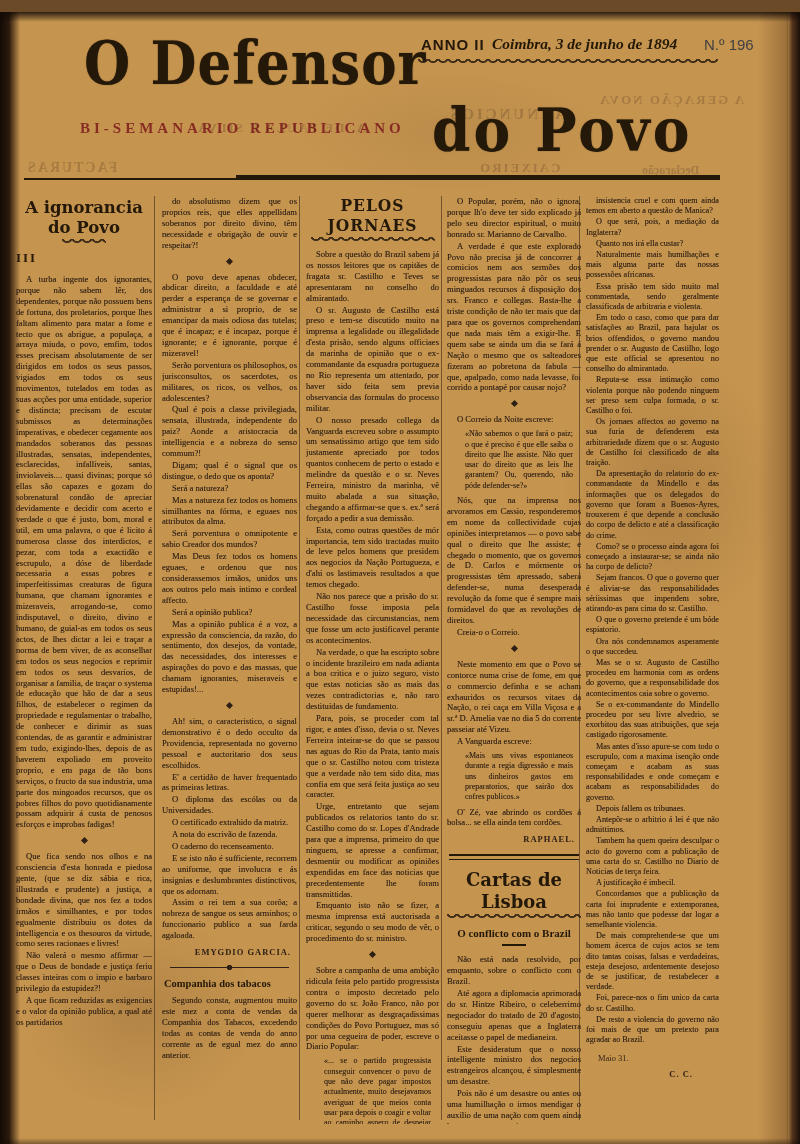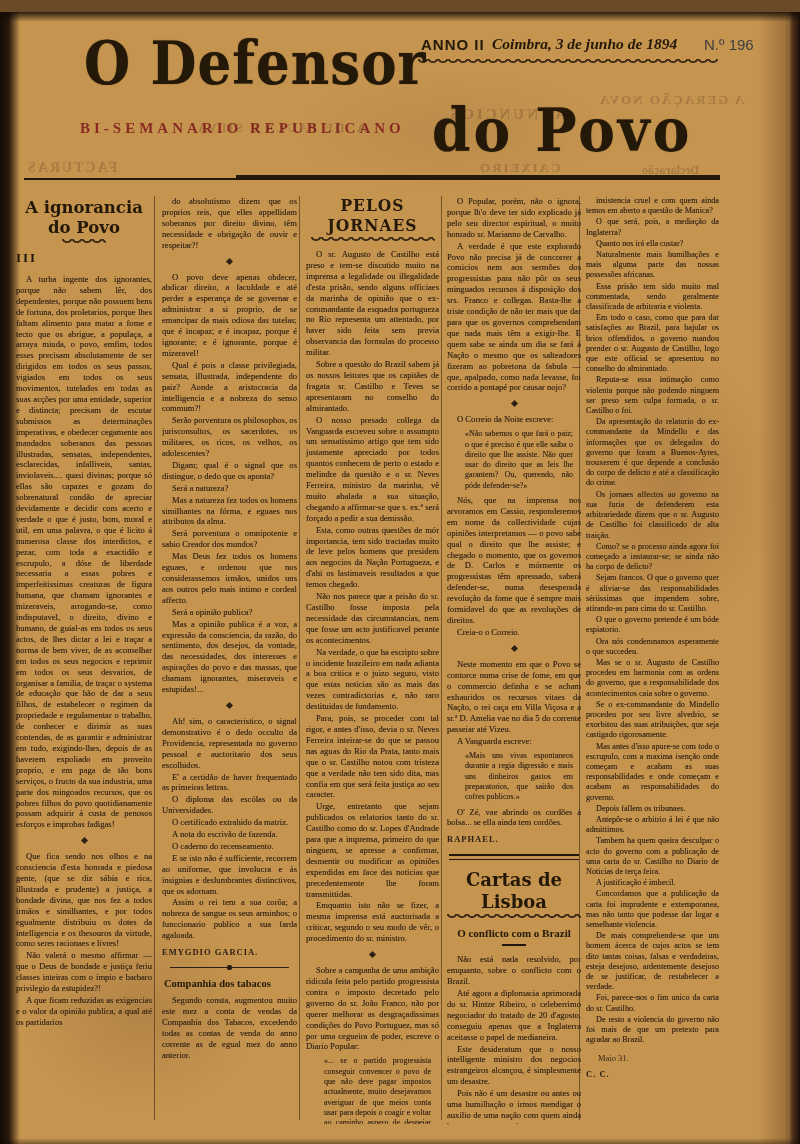--- a/index.html
+++ b/index.html
@@ -57,21 +57,21 @@
   .bq{font-size:8px;line-height:10.3px;text-align:justify;margin:4px 8px 4px 18px;color:#342416;
       text-shadow:0 0 .5px rgba(52,36,22,.5);}
   .star{width:5px;height:5px;background:#2e2014;transform:rotate(45deg);margin:8px auto;}
   .art-title{font-family:"DejaVu Serif",serif;font-weight:bold;font-size:16.5px;text-align:center;
              color:#241808;margin:2px 0 3px;transform:scaleY(1.05);}
   .squiggle{width:44px;margin:2px auto 6px;}
   .roman{font-weight:bold;font-size:13px;text-align:left;color:#241808;margin:6px 0 8px;letter-spacing:2px;}
   .sec-title{font-family:"DejaVu Serif",serif;font-weight:bold;font-size:15.5px;text-align:center;
              color:#241808;letter-spacing:1px;margin:0 0 3px;transform:scaleY(1.05);}
   .sec-wave{width:124px;margin:0 auto 7px;}
-  .signature{font-size:8.5px;letter-spacing:1px;text-align:left;color:#2e2014;font-weight:bold;margin:6px 6px 4px 0;}
+  .signature{font-size:8.5px;letter-spacing:1px;text-align:right;color:#2e2014;font-weight:bold;margin:6px 6px 4px 0;}
   .drule{height:9px;margin:6px 8px;background:
          linear-gradient(#2e2014,#2e2014) center/100% 1px no-repeat,
          radial-gradient(circle,#2e2014 2.4px,rgba(0,0,0,0) 3px) center/9px 9px no-repeat;}
   .minor-title{font-weight:bold;font-size:10.5px;color:#241808;margin:4px 0 6px 2px;}
   .double-rule{margin:10px 2px 9px;height:3px;border-top:2.5px solid #241808;border-bottom:1.2px solid #241808;}
   .cartas-title{font-family:"DejaVu Serif",serif;font-weight:bold;font-size:18px;text-align:center;
                 color:#241808;margin:0 0 3px;transform:scaleY(1.05);}
   .sub-title{font-weight:bold;font-size:11px;text-align:center;color:#241808;margin:8px 0 0;}
   .dash{width:24px;height:2px;background:#241808;margin:5px auto 8px;}
   .date-note{font-size:8.5px;color:#342416;margin:8px 0 2px 12px;}
@@ -116,22 +116,22 @@
     <div class="star"></div>
     <p class="bp">Que fica sendo nos olhos e na consciencia d'esta honrada e piedosa gente, (que se diz sábia e rica, illustrada e prudente) a justiça, a bondade divina, que nos fez a todos irmãos e similhantes, e por todos egualmente distribuiu os dotes da intelligencia e os thesouros da virtude, como seres racionaes e livres!</p>
     <p class="bp">Não valerá o mesmo affirmar — que o Deus de bondade e justiça feriu classes inteiras com o impio e barbaro privilegio da estupidez?!</p>
     <p class="bp">A que ficam reduzidas as exigencias e o valor da opinião publica, a qual até os partidarios</p>
   </div>
 
   <div class="col" id="col2">
     <p class="bp">do absolutismo dizem que os proprios reis, que elles appellidam soberanos por direito divino, têm necessidade e obrigação de ouvir e respeitar?!</p>
     <div class="star"></div>
     <p class="bp">O povo deve apenas obdecer, abdicar direito, a faculdade e até perder a esperança de se governar e administrar a si proprio, de se emancipar da mais odiosa das tutelas; que é incapaz; e é incapaz, porque é ignorante; e é ignorante, porque é mizeravel!</p>
+    <p class="bp">Serão porventura os philosophos, os jurisconsultos, os sacerdotes, os militares, os ricos, os velhos, os adolescentes?</p>
     <p class="bp">Qual é pois a classe privilegiada, sensata, illustrada, independente do paiz? Aonde a aristocracia da intelligencia e a nobreza do senso commum?!</p>
-    <p class="bp">Serão porventura os philosophos, os jurisconsultos, os sacerdotes, os militares, os ricos, os velhos, os adolescentes?</p>
     <p class="bp">Digam; qual é o signal que os distingue, o dedo que os aponta?</p>
     <p class="bp">Será a natureza?</p>
     <p class="bp">Mas a natureza fez todos os homens similhantes na fórma, e eguaes nos attributos da alma.</p>
     <p class="bp">Será porventura o omnipotente e sabio Creador dos mundos?</p>
     <p class="bp">Mas Deus fez todos os homens eguaes, e ordenou que nos considerassemos irmãos, unidos uns aos outros pelo mais intimo e cordeal affecto.</p>
     <p class="bp">Será a opinião publica?</p>
     <p class="bp">Mas a opinião publica é a voz, a expressão da consciencia, da razão, do sentimento, dos desejos, da vontade, das necessidades, dos interesses e aspirações do povo e das massas, que chamam ignorantes, miseraveis e estupidas!...</p>
     <div class="star"></div>
     <p class="bp">Ah! sim, o caracteristico, o signal demonstrativo é o dedo occulto da Providencia, representada no governo pessoal e auctoritario dos seus escolhidos.</p>
     <p class="bp">E' a certidão de haver frequentado as primeiras lettras.</p>
@@ -143,22 +143,22 @@
     <p class="bp">Assim o rei tem a sua corôa; a nobreza de sangue os seus arminhos; o funccionario publico a sua farda agaloada.</p>
     <div class="signature">EMYGDIO GARCIA.</div>
     <div class="drule"></div>
     <div class="minor-title">Companhia dos tabacos</div>
     <p class="bp">Segundo consta, augmentou muito este mez a conta de vendas da Companhia dos Tabacos, excedendo todas as contas de venda do anno corrente as de egual mez do anno anterior.</p>
   </div>
 
   <div class="col" id="col3">
     <div class="sec-title">PELOS JORNAES</div>
     <div class="wavy sec-wave"></div>
+    <p class="bp">Sobre a questão do Brazil sabem já os nossos leitores que os capitães de fragata sr. Castilho e Teves se apresentaram no conselho do almirantado.</p>
     <p class="bp">O sr. Augusto de Castilho está preso e tem-se discutido muito na imprensa a legalidade ou illegalidade d'esta prisão, sendo alguns officiaes da marinha de opinião que o ex-commandante da esquadra portugueza no Rio representa um attentado, por haver sido feita sem previa observancia das formulas do processo militar.</p>
-    <p class="bp">Sobre a questão do Brazil sabem já os nossos leitores que os capitães de fragata sr. Castilho e Teves se apresentaram no conselho do almirantado.</p>
     <p class="bp">O nosso presado collega da Vanguarda escreveu sobre o assumpto um sensatissimo artigo que tem sido justamente apreciado por todos quantos conhecem de perto o estado e melindre da questão e o sr. Neves Ferreira, ministro da marinha, vê muito abalada a sua situação, chegando a affirmar-se que s. ex.ª será forçado a pedir a sua demissão.</p>
     <p class="bp">Esta, como outras questões de mór importancia, tem sido tractadas muito de leve pelos homens que presidem aos negocios da Nação Portugueza, e d'ahi os lastimaveis resultados a que temos chegado.</p>
     <p class="bp">Não nos parece que a prisão do sr. Castilho fosse imposta pela necessidade das circumstancias, nem que fosse um acto justificavel perante os acontecimentos.</p>
     <p class="bp">Na verdade, o que ha escripto sobre o incidente brazileiro em nada adianta a boa critica e o juizo seguro, visto que estas noticias são as mais das vezes contradictorias e, não raro destituidas de fundamento.</p>
     <p class="bp">Para, pois, se proceder com tal rigor, e antes d'isso, devia o sr. Neves Ferreira inteirar-se do que se passou nas aguas do Rio da Prata, tanto mais que o sr. Castilho notou com tristeza que a verdade não tem sido dita, mas confia em que será feita justiça ao seu caracter.</p>
     <p class="bp">Urge, entretanto que sejam publicados os relatorios tanto do sr. Castilho como do sr. Lopes d'Andrade para que a imprensa, primeiro do que ninguem, se apresse a confirmar, desmentir ou modificar as opiniões expendidas em face das noticias que precedentemente lhe foram transmittidas.</p>
     <p class="bp">Emquanto isto não se fizer, a mesma imprensa está auctorisada a criticar, segundo o seu modo de vêr, o procedimento do sr. ministro.</p>
     <div class="star"></div>
     <p class="bp">Sobre a campanha de uma ambição ridicula feita pelo partido progressista contra o imposto decretado pelo governo do sr. João Franco, não por querer melhorar as desgraçadissimas condições do Povo Portuguez, mas só por uma cegueira de poder, escreve o Diario Popular:</p>
     <p class="bq">«... se o partido progressista conseguir convencer o povo de que não deve pagar impostos actualmente, muito desejavamos averiguar de que meios conta usar para depois o coagir e voltar ao caminho aspero de despejar os bolsos nos cofres publicos.»</p>
@@ -191,22 +191,22 @@
   </div>
 
   <div class="col" id="col5">
     <p class="bp">insistencia cruel e com quem ainda temos em aberto a questão de Manica?</p>
     <p class="bp">O que será, pois, a mediação da Inglaterra?</p>
     <p class="bp">Quanto nos irá ella custar?</p>
     <p class="bp">Naturalmente mais humilhações e mais alguma parte das nossas possessões africanas.</p>
     <p class="bp">Essa prisão tem sido muito mal commentada, sendo geralmente classificada de arbitraria e violenta.</p>
     <p class="bp">Em todo o caso, como que para dar satisfações ao Brazil, para bajular os brios offendidos, o governo mandou prender o sr. Augusto de Castilho, logo que este official se apresentou no conselho do almirantado.</p>
     <p class="bp">Reputa-se essa intimação como violenta porque não podendo ninguem ser preso sem culpa formada, o sr. Castilho o foi.</p>
+    <p class="bp">Os jornaes affectos ao governo na sua furia de defenderem esta arbitrariedade dizem que o sr. Augusto de Castilho foi classificado de alta traição.</p>
     <p class="bp">Da apresentação do relatorio do ex-commandante da Mindello e das informações que os delegados do governo que foram a Buenos-Ayres, trouxerem é que depende a conclusão do corpo de delicto e até a classificação do crime.</p>
-    <p class="bp">Os jornaes affectos ao governo na sua furia de defenderem esta arbitrariedade dizem que o sr. Augusto de Castilho foi classificado de alta traição.</p>
     <p class="bp">Como? se o processo ainda agora foi começado a instaurar-se; se ainda não ha corpo de delicto?</p>
     <p class="bp">Sejam francos. O que o governo quer é aliviar-se das responsabilidades sériissimas que impendem sobre, atirando-as para cima do sr. Castilho.</p>
     <p class="bp">O que o governo pretende é um bóde espiatorio.</p>
     <p class="bp">Ora nós condemnamos asperamente o que succedeu.</p>
     <p class="bp">Mas se o sr. Augusto de Castilho procedeu em harmonia com as ordens do governo, que a responsabilidade dos acontecimentos caia sobre o governo.</p>
     <p class="bp">Se o ex-commandante do Mindello procedeu por seu livre alvedrio, se exorbitou das suas atribuições, que seja castigado rigorosamente.</p>
     <p class="bp">Mas antes d'isso apure-se com todo o escrupulo, com a maxima isenção onde começam e acabam as suas responsabilidades e onde começam e acabam as responsabilidades do governo.</p>
     <p class="bp">Depois fallem os tribunaes.</p>
     <p class="bp">Antepôr-se o arbitrio á lei é que não admittimos.</p>
     <p class="bp">Tambem ha quem queira desculpar o acto do governo com a publicação de uma carta do sr. Castilho no Diario de Noticias de terça feira.</p>

